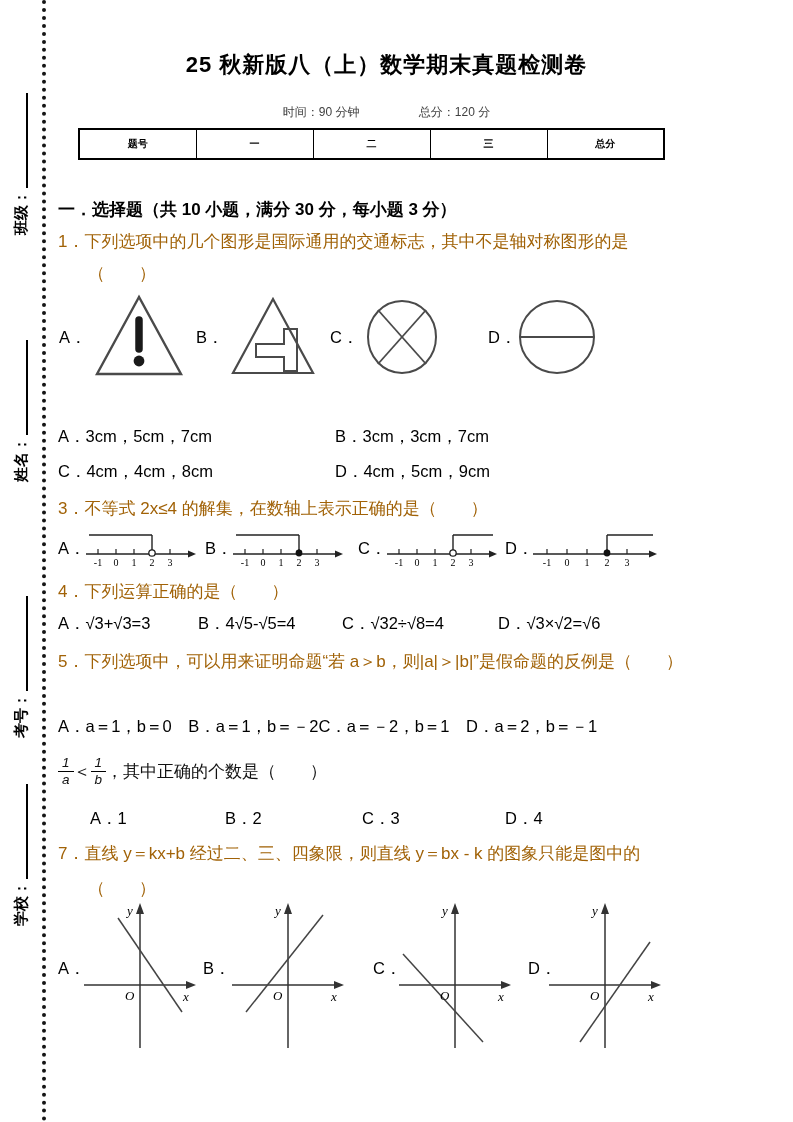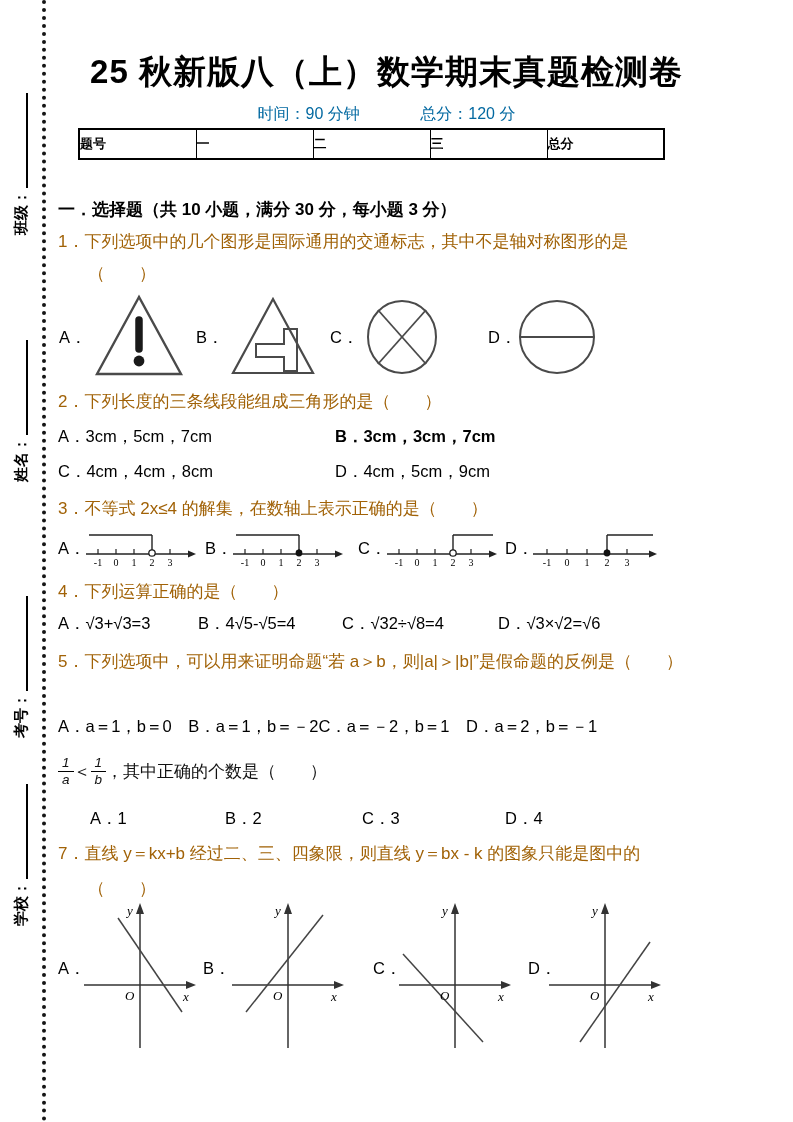--- a/index.html
+++ b/index.html
@@ -18,34 +18,34 @@
     transform:rotate(-90deg);
     font-size:15px; font-weight:bold; color:#000; text-align:left;
     white-space:nowrap; display:flex; align-items:flex-end;
   }
   .side-label .blank-line {
     display:inline-block; width:95px; border-bottom:2px solid #000;
     margin-left:2px; margin-bottom:3px;
   }
   .page-title {
     position:absolute; left:0; right:20px; top:50px; text-align:center;
-    font-size:33px; font-weight:bold; letter-spacing:1px; color:#000;
+    font-size:22px; font-weight:bold; letter-spacing:1px; color:#000;
   }
   .sub-line {
     position:absolute; left:0; right:20px; top:104px; text-align:center;
-    font-size:16px; color:#0369a1;
+    font-size:12px; color:#404040;
   }
   .sub-line span { margin:0 28px; }
   table.score {
     position:absolute; left:78px; top:128px; border-collapse:collapse;
     table-layout:fixed; width:586px;
   }
   table.score td {
-    border:1.5px solid #000; height:30px; 
-    font-size:13px; font-weight:bold; color:#000; width:117px;
+    border:1.5px solid #000; height:30px; text-align:center;
+    font-size:10px; font-weight:bold; color:#000; width:117px;
   }
   table.score { border:2.5px solid #000; }
   .sec-head { position:absolute; font-size:17px; font-weight:bold; color:#000; }
   .stem { position:absolute; font-size:17px; color:#a16207; white-space:nowrap; }
   .opt  { position:absolute; font-size:16.5px; color:#000; white-space:nowrap; }
   .optlabel { position:absolute; font-size:16.5px; color:#000; }
   .figure { position:absolute; }
   .frac-line { position:absolute; display:flex; align-items:center; font-size:17px; }
   .frac { display:inline-flex; flex-direction:column; align-items:center;
           font-size:13.5px; line-height:1.15; font-style:italic; }
@@ -119,23 +119,22 @@
     <line x1="15" y1="12" x2="63" y2="66" stroke="#4a4a4a" stroke-width="1.8"></line>
     <line x1="63" y1="12" x2="15" y2="66" stroke="#4a4a4a" stroke-width="1.8"></line>
   </svg>
 
   <div class="optlabel" style="left:488px; top:327px;">D．</div>
   <svg class="figure" style="left:516px; top:298px;" width="82" height="78" viewBox="0 0 82 78">
     <ellipse cx="41" cy="39" rx="37" ry="36" fill="none" stroke="#4a4a4a" stroke-width="2"></ellipse>
     <line x1="4" y1="39" x2="78" y2="39" stroke="#4a4a4a" stroke-width="2"></line>
   </svg>
 
-  <div class="stem" style="left:58px; top:390px;">2．下列长度的三条线段能组成三角形的是（　　）</div>
   <div class="opt" style="left:58px; top:426px;">A．3cm，5cm，7cm</div>
-  <div class="opt" style="left:335px; top:426px;font-weight:bold;">B．3cm，3cm，7cm</div>
+  <div class="opt" style="left:335px; top:426px;">B．3cm，3cm，7cm</div>
   <div class="opt" style="left:58px; top:461px;text-align:center;">C．4cm，4cm，8cm</div>
   <div class="opt" style="left:335px; top:461px;">D．4cm，5cm，9cm</div>
 
   <div class="stem" style="left:58px; top:497px;">3．不等式 2x≤4 的解集，在数轴上表示正确的是（　　）</div>
 
   <div class="optlabel" style="left:58px; top:538px;">A．</div>
   <svg class="figure" style="left:84px; top:527px;" width="114" height="42" viewBox="0 0 114 42">
     <line x1="2" y1="27" x2="106" y2="27" stroke="#222" stroke-width="1.4"></line>
     <polygon points="104,23.6 112,27 104,30.4" fill="#222"></polygon>
     <line x1="14" y1="22" x2="14" y2="27" stroke="#222" stroke-width="1.2"></line>

